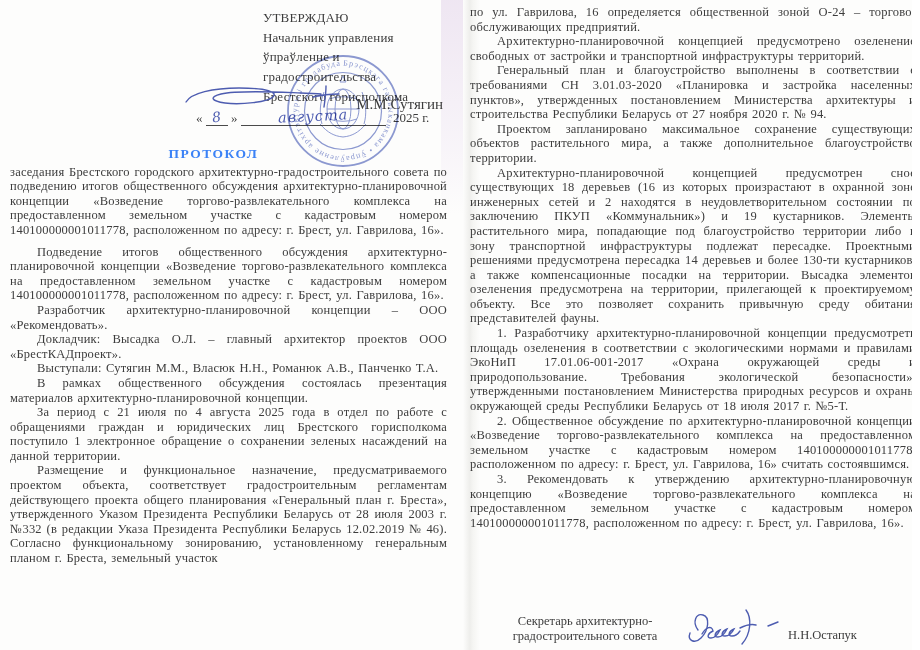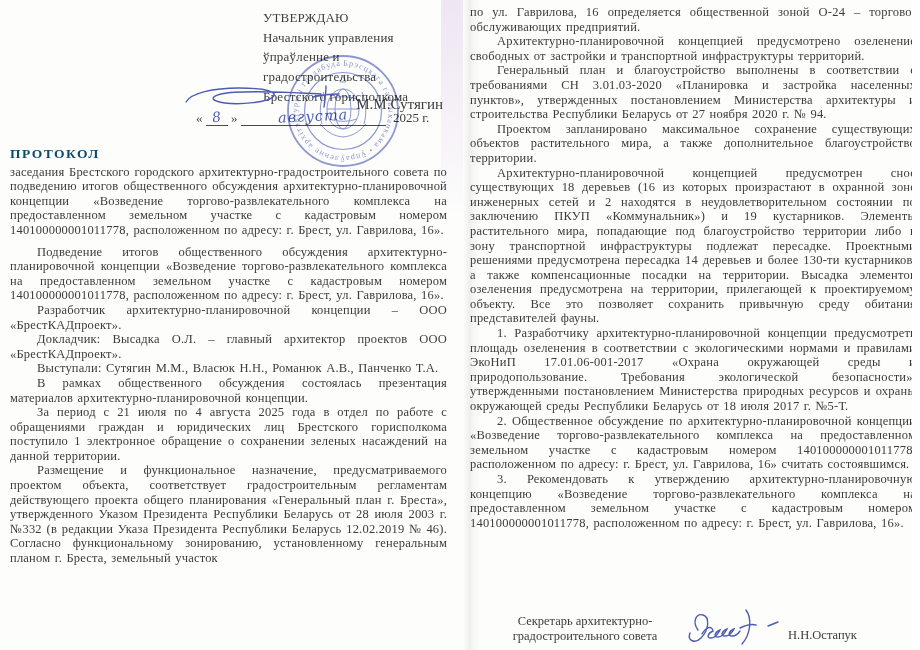--- a/index.html
+++ b/index.html
@@ -28,23 +28,24 @@
     text-align:justify;
     letter-spacing:.2px; word-spacing:1.1px;
   }
   .col.left{left:10px;width:437px;}
   .col.right{left:470px;width:446px;top:5px;}
   .col p{margin:0;text-indent:27px;}
   .col p.noindent{text-indent:0;}
   .col p.gap{margin-top:7px;}
   .doc-title{
     margin:147px 30px 3px 0;
+    text-align:center;
     font-size:13.5px;font-weight:bold;
     letter-spacing:1.5px;
-    color:#0c4a6e;
+    color:#3b82f6;
   }
   .approval{
     position:absolute;left:263px;top:8px;width:176px;
     font-size:13px;line-height:19.7px;
     text-align:left;letter-spacing:.2px;
   }
   .approval .line{white-space:nowrap;}
   .approve-name{
     position:absolute;left:337px;top:96px;width:106px;
     font-size:15px;text-align:right;white-space:nowrap;
@@ -134,21 +135,21 @@
 
   <svg class="sig" style="left:183px;top:84px" width="164" height="28" viewBox="0 0 164 28">
     <path stroke-width="1.4" d="M3,18 C8,9 30,4 56,4 C84,4 95,8 90,13 C85,18 58,21 42,19 C28,17 26,13 38,10 C56,6 92,8 118,9"></path>
     <path stroke-width="1.4" d="M118,9 C126,9 132,10 138,10 M143,2 C143,9 142,16 141,23 M130,13 C138,11 148,10 156,10"></path>
   </svg>
 
   <div class="col left">
     <h1 class="doc-title">ПРОТОКОЛ</h1>
     <p class="noindent">заседания Брестского городского архитектурно-градостроительного совета по подведению итогов общественного обсуждения архитектурно-планировочной концепции «Возведение торгово-развлекательного комплекса на предоставленном земельном участке с кадастровым номером 140100000001011778, расположенном по адресу: г. Брест, ул. Гаврилова, 16».</p>
     <p class="gap">Подведение итогов общественного обсуждения архитектурно-планировочной концепции «Возведение торгово-развлекательного комплекса на предоставленном земельном участке с кадастровым номером 140100000001011778, расположенном по адресу: г. Брест, ул. Гаврилова, 16».</p>
-    <p>Разработчик архитектурно-планировочной концепции – ООО «БрестКАДпроект».</p>
+    <p>Разработчик архитектурно-планировочной концепции – ООО «Рекомендовать».</p>
     <p>Докладчик: Высадка О.Л. – главный архитектор проектов ООО «БрестКАДпроект».</p>
     <p>Выступали: Сутягин М.М., Власюк Н.Н., Романюк А.В., Панченко Т.А.</p>
     <p>В рамках общественного обсуждения состоялась презентация материалов архитектурно-планировочной концепции.</p>
     <p>За период с 21 июля по 4 августа 2025 года в отдел по работе с обращениями граждан и юридических лиц Брестского горисполкома поступило 1 электронное обращение о сохранении зеленых насаждений на данной территории.</p>
     <p>Размещение и функциональное назначение, предусматриваемого проектом объекта, соответствует градостроительным регламентам действующего проекта общего планирования «Генеральный план г. Бреста», утвержденного Указом Президента Республики Беларусь от 28 июля 2003 г. №332 (в редакции Указа Президента Республики Беларусь 12.02.2019 № 46). Согласно функциональному зонированию, установленному генеральным планом г. Бреста, земельный участок</p>
   </div>
 
   <div class="col right">
     <p class="noindent">по ул. Гаврилова, 16 определяется общественной зоной О-24 – торгово-обслуживающих предприятий.</p>
     <p>Архитектурно-планировочной концепцией предусмотрено озеленение свободных от застройки и транспортной инфраструктуры территорий.</p>

